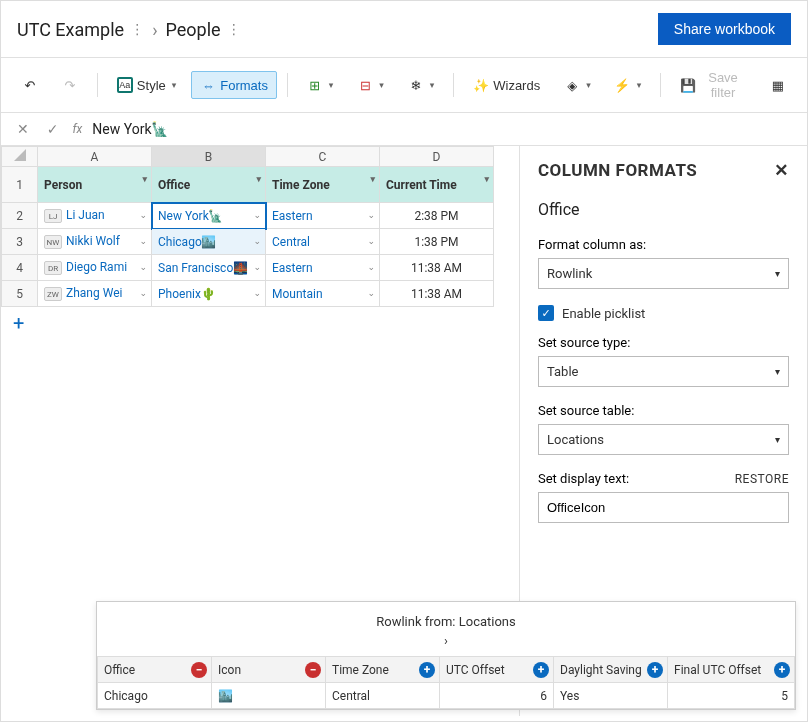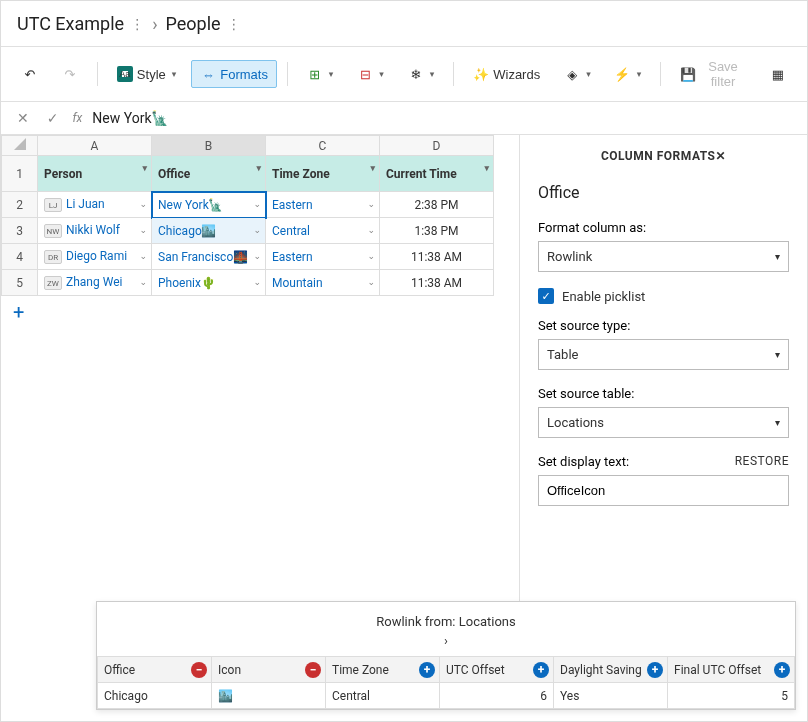--- a/index.html
+++ b/index.html
@@ -44,29 +44,29 @@
   
   .cell { height: 26px; padding: 0 6px; position: relative; color: #0a6abf; }
   .cell.txt { color: #333; text-align: center; }
   .cell .drop { position: absolute; right: 4px; top: 7px; font-size: 9px; color: #888; }
   .avatar { display: inline-block; width: 18px; height: 14px; background: #eee; border: 1px solid #ccc; font-size: 8px; color: #666; text-align: center; line-height: 13px; margin-right: 4px; vertical-align: middle; border-radius: 2px;}
   .col-sel { outline: 2px solid #0a6abf; outline-offset: -1px; }
   .addrow { color: #0a6abf; font-size: 20px; padding: 4px 12px; cursor: pointer; }
   
   
   .panel { width: 288px; border-left: 1px solid #e0e0e0; padding: 14px 18px; overflow-y: auto; }
-  .panel-title { display: flex; justify-content: center; font-weight: bold; font-size: 12px; letter-spacing: 0.5px; margin-bottom: 20px; }
+  .panel-title { display: flex; justify-content: space-between; font-weight: bold; font-size: 17px; letter-spacing: 0.5px; margin-bottom: 20px; }
   .panel-col { font-size: 16px; color: #222; margin-bottom: 18px; }
   .panel-sec-hdr { display: flex; justify-content: space-between; font-weight: bold; font-size: 12px; letter-spacing: 0.5px; padding-bottom: 8px; border-bottom: 1px solid #eee; margin-bottom: 14px; }
   .panel-label { font-size: 13px; color: #000000; margin-bottom: 6px; }
   .panel-select { width: 100%; border: 1px solid #bbb; padding: 7px 8px; font-size: 13px; display: flex; justify-content: space-between; align-items: center; margin-bottom: 16px; cursor: pointer; background:#fff; }
   .panel-input { width: 100%; border: 1px solid #bbb; padding: 7px 8px; font-size: 13px; margin-bottom: 16px; }
   .checkbox-row { display: flex; align-items: center; gap: 8px; margin-bottom: 14px; }
   .checkbox { width: 16px; height: 16px; background: #0a6abf; color: #fff; display: flex; align-items: center; justify-content: center; font-size: 11px; border-radius: 2px; }
-  .label-row { display: flex; justify-content: space-between; align-items: flex-start; margin-bottom: 6px;}
+  .label-row { display: flex; justify-content: space-between; align-items: center; margin-bottom: 6px;}
   .restore { font-size: 12px; letter-spacing: 0.5px; color: #333; cursor:pointer; }
   
   
   .rowlink-panel { position: absolute; bottom: 12px; left: 96px; right: 12px; border: 1px solid #ccc; background: #fff; box-shadow: 0 2px 6px rgba(0,0,0,0.1); padding: 8px 0 0 0; }
   .rowlink-title { font-size: 13px; padding: 4px 10px 8px; display: flex; align-items: center; gap: 4px; flex-direction: column; }
   .rowlink-grid { width: 100%; border-collapse: collapse; }
   .rowlink-grid th, .rowlink-grid td { border: 1px solid #ddd; font-size: 12px; padding: 5px 6px; text-align: left; height: 26px; }
   .rowlink-grid th { background: #f3f3f3; font-weight: normal; color: #333; position: relative; }
   .rowlink-grid td { color: #333; }
   .circ { position:absolute; right:4px; top:5px; width: 16px; height: 16px; border-radius: 50%; color: #fff; display: inline-flex; align-items: center; justify-content: center; font-size: 12px; font-weight: bold; }
@@ -83,32 +83,33 @@
     <span class="crumb">
       <span>UTC Example</span>
       <span class="crumb-handle">⋮</span>
     </span>
     <span class="crumb-sep">›</span>
     <span class="crumb">
       <span>People</span>
       <span class="crumb-handle">⋮</span>
     </span>
   </div>
+  <button class="share-btn">Share workbook</button>
 </div>
 
 <div class="toolbar">
   <button class="tbtn">
       <span class="icon">↶</span>
     </button>
   <button class="tbtn disabled">
       <span class="icon">↷</span>
     </button>
   <div class="sep"></div>
   <button class="tbtn">
-    <span class="icon" style="border:5px solid #0f766e;font-size:9px;border-radius:2px;">Aa</span>
+    <span class="icon" style="border:2px solid #0f766e;font-size:9px;border-radius:2px;">Aa</span>
     <span>Style</span>
     <span class="chev">▾</span>
   </button>
   <button class="tbtn active">
     <span class="icon">⇔</span>
     <span>Formats</span>
   </button>
   <div class="sep"></div>
   <button class="tbtn">
       <span class="icon" style="color:#2a8a2a;">⊞</span>

